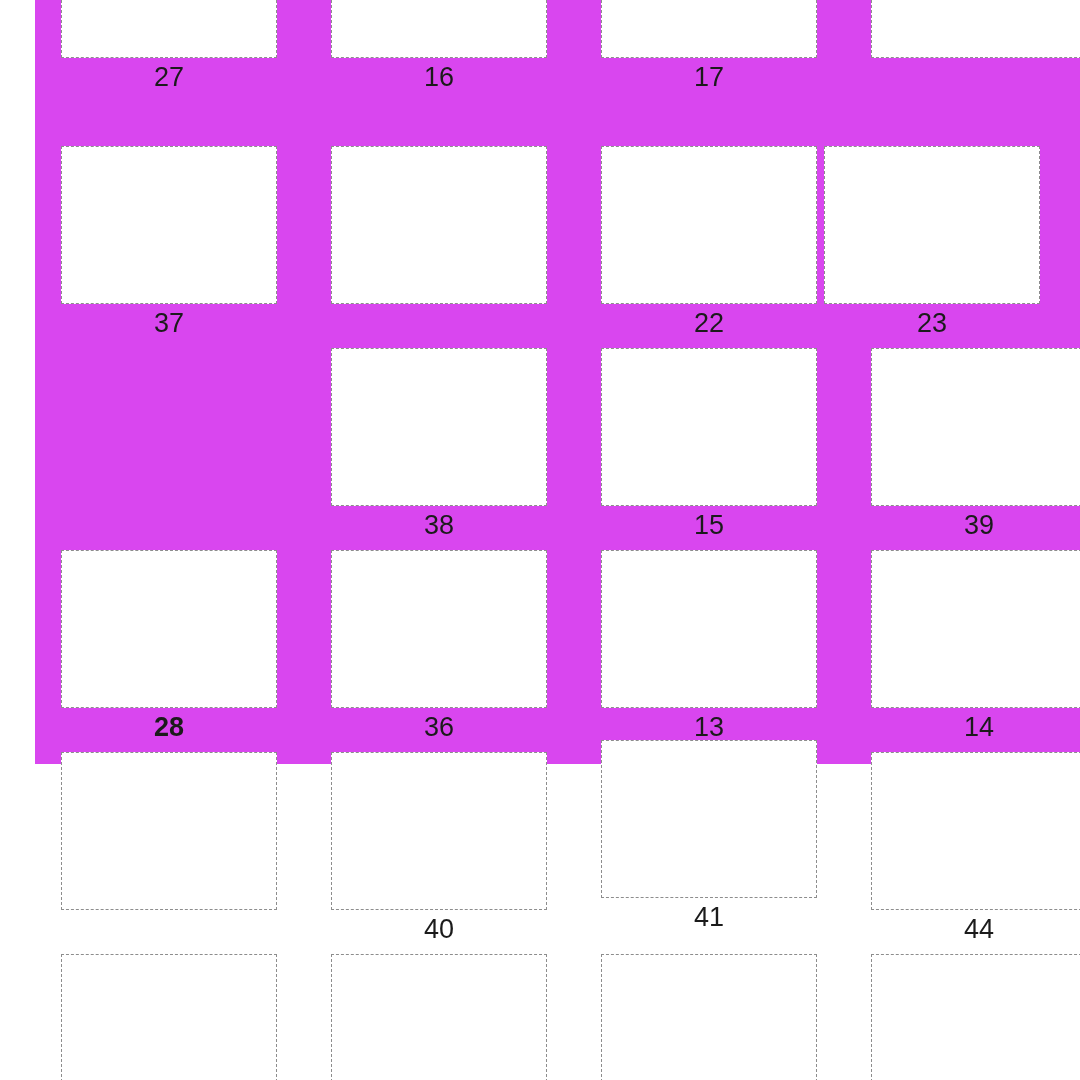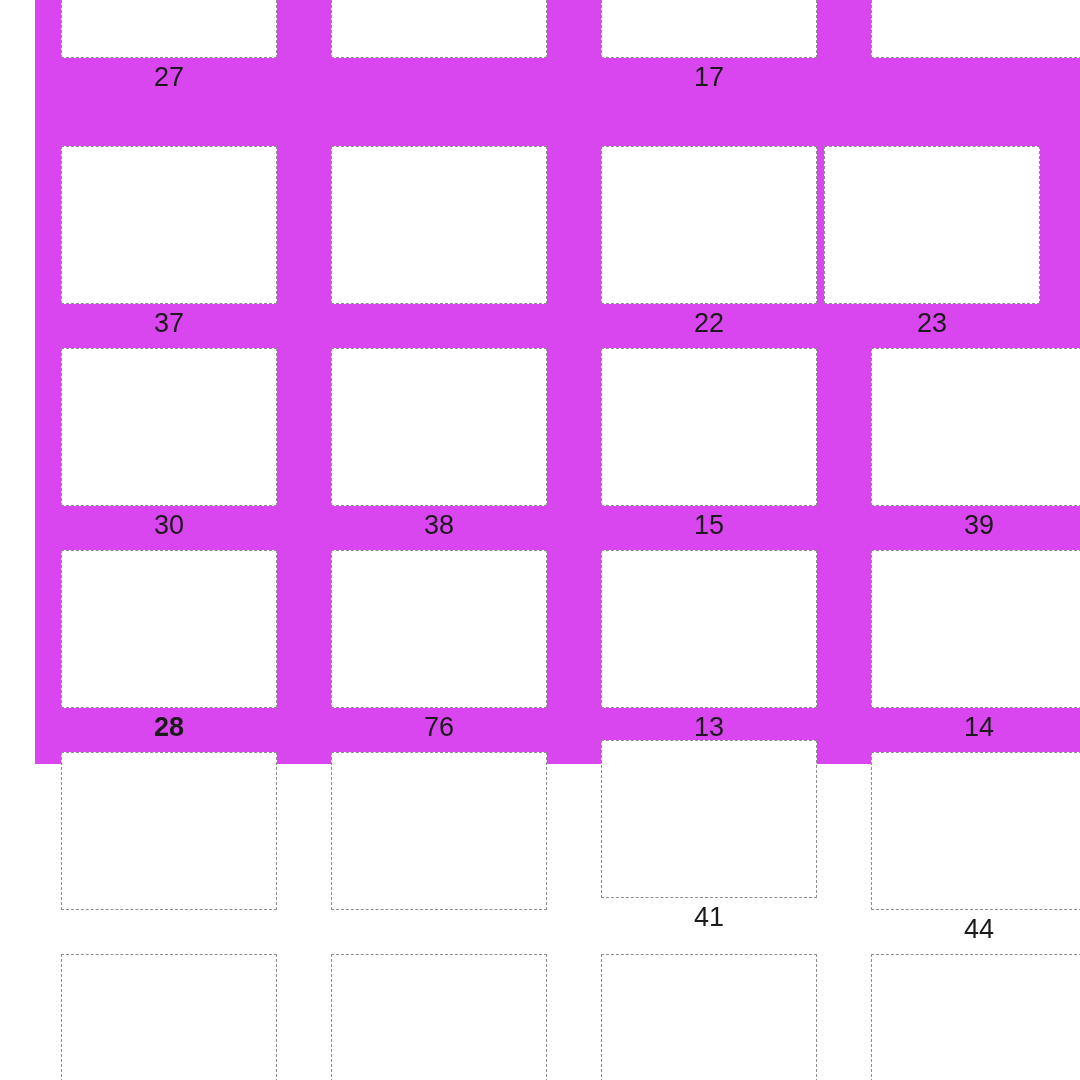--- a/index.html
+++ b/index.html
@@ -158,20 +158,21 @@
       </div>
       <div class="swatch-label" style="color: rgb(27, 27, 27);">27</div>
     </div>
     <div class="swatch-cell" style="left: 270px; top: -100px;">
       <div class="swatch-frame" style="border-color: rgb(141, 141, 141);">
         <div class="fabric" title="peach">
           <div class="fabric-shadow"></div>
           <div class="fabric-body" style="--c: #e89f85;"></div>
         </div>
       </div>
+      <div class="swatch-label" style="color: rgb(27, 27, 27);">16</div>
     </div>
     <div class="swatch-cell" style="left: 540px; top: -100px;">
       <div class="swatch-frame" style="border-color: rgb(141, 141, 141);">
         <div class="fabric" title="rose pink">
           <div class="fabric-shadow"></div>
           <div class="fabric-body" style="--c: #de8c93;"></div>
         </div>
       </div>
       <div class="swatch-label" style="color: rgb(27, 27, 27);">17</div>
     </div>
@@ -211,29 +212,20 @@
     </div>
     <div class="swatch-cell" style="left: 763px; top: 146px;">
       <div class="swatch-frame" style="border-color: rgb(141, 141, 141);">
         <div class="fabric" title="brick red">
           <div class="fabric-shadow"></div>
           <div class="fabric-body" style="--c: #a82a2c;"></div>
         </div>
       </div>
       <div class="swatch-label" style="color: rgb(27, 27, 27);">23</div>
     </div>
-    <div class="swatch-cell" style="left: 0px; top: 348px;">
-      <div class="swatch-frame" style="border-color: rgb(141, 141, 141);">
-        <div class="fabric" title="soft olive beige">
-          <div class="fabric-shadow"></div>
-          <div class="fabric-body" style="--c: #c6bb86;"></div>
-        </div>
-      </div>
-      <div class="swatch-label" style="color: rgb(27, 27, 27);">30</div>
-    </div>
     <div class="swatch-cell" style="left: 270px; top: 348px;">
       <div class="swatch-frame" style="border-color: rgb(141, 141, 141);">
         <div class="fabric" title="warm greige">
           <div class="fabric-shadow"></div>
           <div class="fabric-body" style="--c: #c6b99d;"></div>
         </div>
       </div>
       <div class="swatch-label" style="color: rgb(27, 27, 27);">38</div>
     </div>
     <div class="swatch-cell" style="left: 540px; top: 348px;">
@@ -263,21 +255,21 @@
       </div>
       <div class="swatch-label" style="color: rgb(27, 27, 27);">28</div>
     </div>
     <div class="swatch-cell" style="left: 270px; top: 550px;">
       <div class="swatch-frame" style="border-color: rgb(141, 141, 141);">
         <div class="fabric" title="royal blue">
           <div class="fabric-shadow"></div>
           <div class="fabric-body" style="--c: #3b5ba5;"></div>
         </div>
       </div>
-      <div class="swatch-label" style="color: rgb(27, 27, 27);">76</div>
+      <div class="swatch-label" style="color: rgb(27, 27, 27);">36</div>
     </div>
     <div class="swatch-cell" style="left: 540px; top: 550px;">
       <div class="swatch-frame" style="border-color: rgb(141, 141, 141);">
         <div class="fabric" title="dark gold">
           <div class="fabric-shadow"></div>
           <div class="fabric-body" style="--c: #b49a5c;"></div>
         </div>
       </div>
       <div class="swatch-label" style="color: rgb(27, 27, 27);">13</div>
     </div>
@@ -298,20 +290,21 @@
         </div>
       </div>
     </div>
     <div class="swatch-cell" style="left: 270px; top: 752px;">
       <div class="swatch-frame" style="border-color: rgb(141, 141, 141);">
         <div class="fabric" title="dark khaki">
           <div class="fabric-shadow"></div>
           <div class="fabric-body" style="--c: #82805c;"></div>
         </div>
       </div>
+      <div class="swatch-label" style="color: rgb(27, 27, 27);">40</div>
     </div>
     <div class="swatch-cell" style="left: 540px; top: 740px;">
       <div class="swatch-frame" style="border-color: rgb(141, 141, 141);">
         <div class="fabric" title="olive green">
           <div class="fabric-shadow"></div>
           <div class="fabric-body" style="--c: #6b6e2a;"></div>
         </div>
       </div>
       <div class="swatch-label" style="color: rgb(27, 27, 27);">41</div>
     </div>

